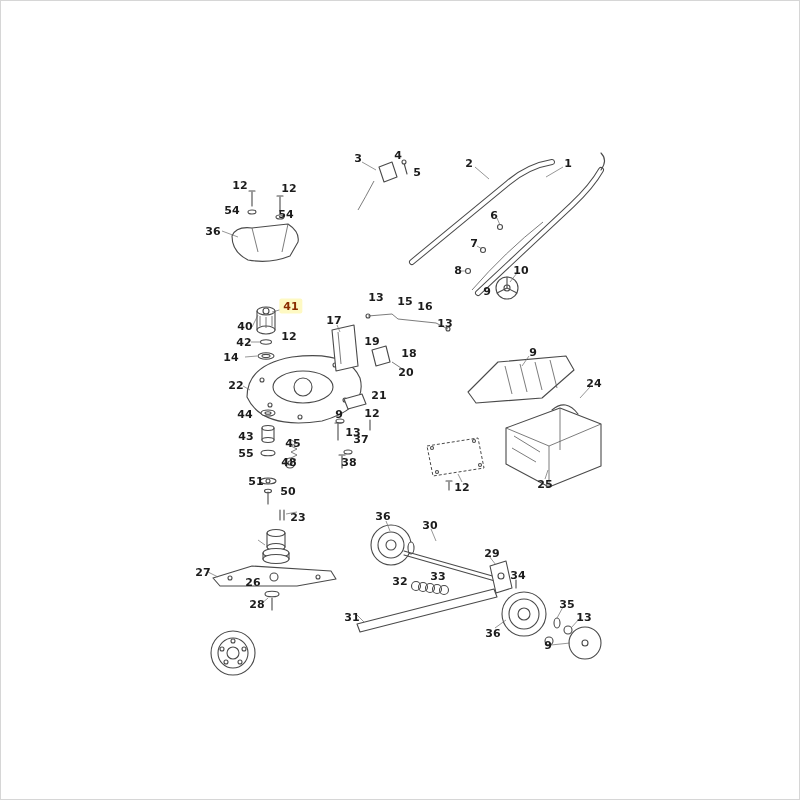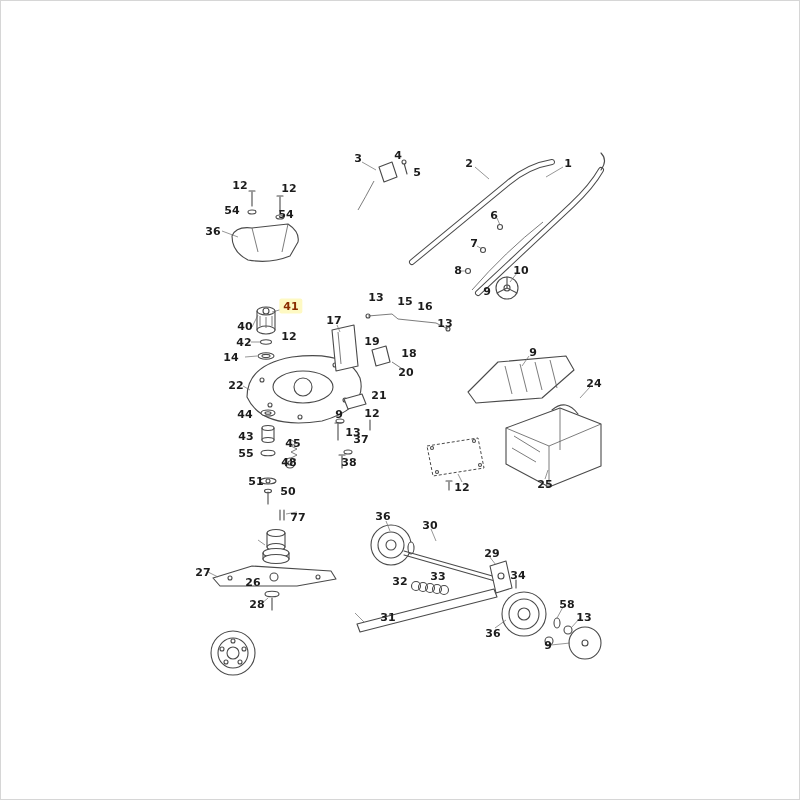--- a/index.html
+++ b/index.html
@@ -295,29 +295,29 @@
       <span class="part-label" style="left: 361px; top: 439px;">37</span>
       <span class="part-label" style="left: 246px; top: 453px;">55</span>
       <span class="part-label" style="left: 289px; top: 462px;">48</span>
       <span class="part-label" style="left: 349px; top: 462px;">38</span>
       <span class="part-label" style="left: 256px; top: 481px; text-align: center;">51</span>
       <span class="part-label" style="left: 288px; top: 491px;">50</span>
       <span class="part-label" style="left: 533px; top: 352px;">9</span>
       <span class="part-label" style="left: 594px; top: 383px;">24</span>
       <span class="part-label" style="left: 545px; top: 484px;">25</span>
       <span class="part-label" style="left: 462px; top: 487px;">12</span>
-      <span class="part-label" style="left: 298px; top: 517px;">77</span>
+      <span class="part-label" style="left: 298px; top: 517px;">23</span>
       <span class="part-label" style="left: 253px; top: 538px; margin-top: 44px;">26</span>
       <span class="part-label" style="left: 383px; top: 516px;">36</span>
       <span class="part-label" style="left: 430px; top: 525px;">30</span>
       <span class="part-label" style="left: 492px; top: 553px;">29</span>
       <span class="part-label" style="left: 203px; top: 572px;">27</span>
       <span class="part-label" style="left: 400px; top: 581px;">32</span>
       <span class="part-label" style="left: 438px; top: 576px;">33</span>
       <span class="part-label" style="left: 518px; top: 575px;">34</span>
       <span class="part-label" style="left: 257px; top: 604px;">28</span>
-      <span class="part-label" style="left: 352px; top: 617px; margin-left: 36px;">31</span>
+      <span class="part-label" style="left: 352px; top: 617px;">31</span>
       <span class="part-label" style="left: 493px; top: 633px;">36</span>
-      <span class="part-label" style="left: 567px; top: 604px;">58</span>
+      <span class="part-label" style="left: 567px; top: 604px;">35</span>
       <span class="part-label" style="left: 584px; top: 617px;">13</span>
       <span class="part-label" style="left: 548px; top: 645px;">9</span>
     </div>
 </div>
 
 </body></html>

